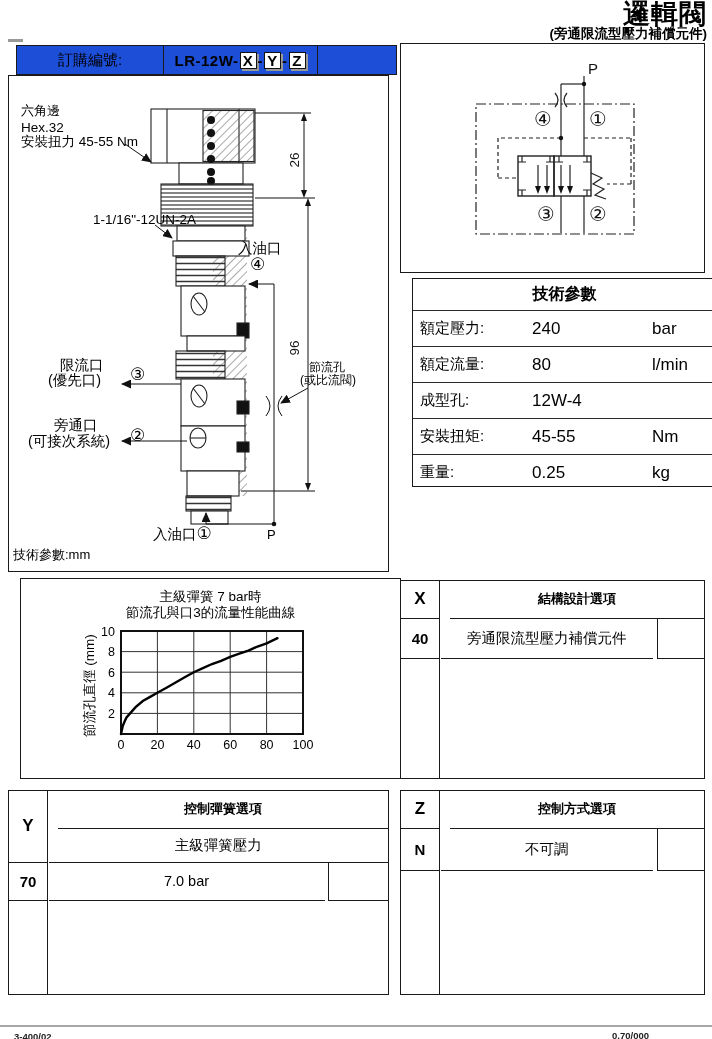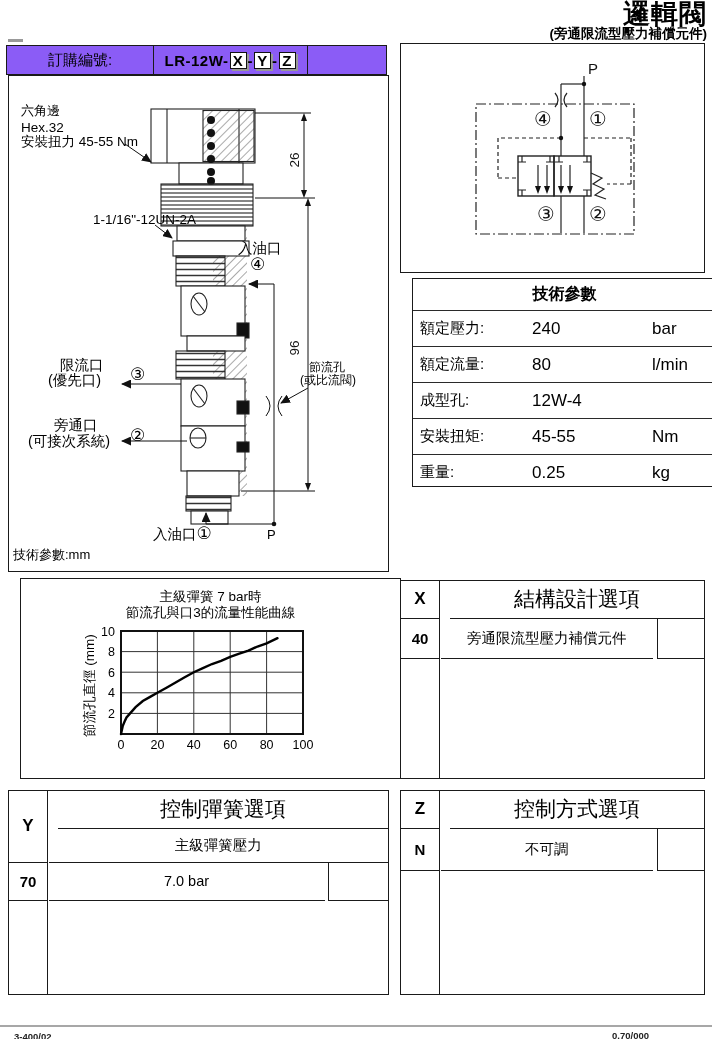--- a/index.html
+++ b/index.html
@@ -12,21 +12,21 @@
   .panel{position:absolute;border:1.5px solid #1a1a1a;background:#fff}
 
   
   .hdr-title{position:absolute;right:5px;top:-4px;font-size:27px;font-weight:bold;letter-spacing:1px}
   .hdr-sub{position:absolute;right:5px;top:25px;font-size:13.5px;font-weight:bold}
   .top-dash{position:absolute;left:8px;top:39px;width:15px;height:3px;background:#999}
   .bottom-rule{position:absolute;left:0;top:1025px;width:712px;height:2px;background:#a7a7a7}
   .footer-txt{position:absolute;top:1031px;font-size:9.5px;color:#222;font-weight:bold}
 
   
-  .order-box{position:absolute;left:6px;top:45px;width:379px;height:28px;border:1.5px solid #1a1a1a;display:flex;background:#8b5cf6}
+  .order-box{position:absolute;left:16px;top:45px;width:379px;height:28px;border:1.5px solid #1a1a1a;display:flex;background:#1d4ed8}
   .oc{display:flex;align-items:center;justify-content:center;height:100%}
   .oc-label{width:146px;border-right:1.5px solid #1a1a1a;font-size:15px}
   .oc-code{width:153px;border-right:1.5px solid #1a1a1a;font-weight:bold;font-size:15px;letter-spacing:.5px}
   .oc-rest{flex:1}
   .cbox{display:inline-block;min-width:13px;text-align:center;border:1.5px solid #111;line-height:15px;padding:0 1px;margin:0 1px;box-shadow:2px 2px 0 #999;background:#fff}
 
   
   .dlbl{position:absolute;white-space:nowrap;line-height:1.1}
   .fs15{font-size:13px}.fs14{font-size:14.5px}.fs13{font-size:13.5px}.fs12{font-size:12px}.fs17{font-size:17px}
 
@@ -37,21 +37,21 @@
 
   
   .tech-hd{height:31px;display:flex;align-items:center;justify-content:center;font-weight:bold;font-size:16px}
   .tech-row{display:flex;align-items:center;height:35px;border-top:1.5px solid #2a2a2a}
   .tech-l{width:112px;padding-left:7px;font-size:15px}
   .tech-v{flex:1;text-align:left;font-size:17px}
   .tech-u{width:64px;text-align:left;font-size:17px}
 
   
   .opt-code{position:absolute;left:0;top:0;width:38px;display:flex;align-items:center;justify-content:center;font-weight:bold;font-size:17px;border-right:1.5px solid #1a1a1a;border-bottom:1.5px solid #1a1a1a}
-  .opt-head{position:absolute;left:49px;right:0;top:0;display:flex;align-items:center;justify-content:center;font-weight:normal;font-size:21px;border-bottom:1.5px solid #1a1a1a}
+  .opt-head{position:absolute;left:49px;right:0;top:0;display:flex;align-items:center;justify-content:center;font-weight:bold;font-size:13px;border-bottom:1.5px solid #1a1a1a}
   .opt-subhead{position:absolute;left:39.5px;right:0;display:flex;align-items:center;justify-content:center;font-size:14.5px;border-bottom:1.5px solid #1a1a1a}
   .opt-rowcode{position:absolute;left:0;width:38px;display:flex;align-items:center;justify-content:center;font-weight:bold;font-size:15px;border-right:1.5px solid #1a1a1a;border-bottom:1.5px solid #1a1a1a}
   .opt-rowdesc{position:absolute;display:flex;align-items:center;justify-content:center;font-size:14.5px;border-bottom:1.5px solid #1a1a1a}
   .opt-rowblank{position:absolute;right:0;border-left:1.5px solid #1a1a1a;border-bottom:1.5px solid #1a1a1a}
   .opt-vline{position:absolute;left:38px;width:0;border-left:1.5px solid #1a1a1a;bottom:0}
 </style>
 </head>
 <body>
 
 <div class="hdr-title">邏輯閥</div>

